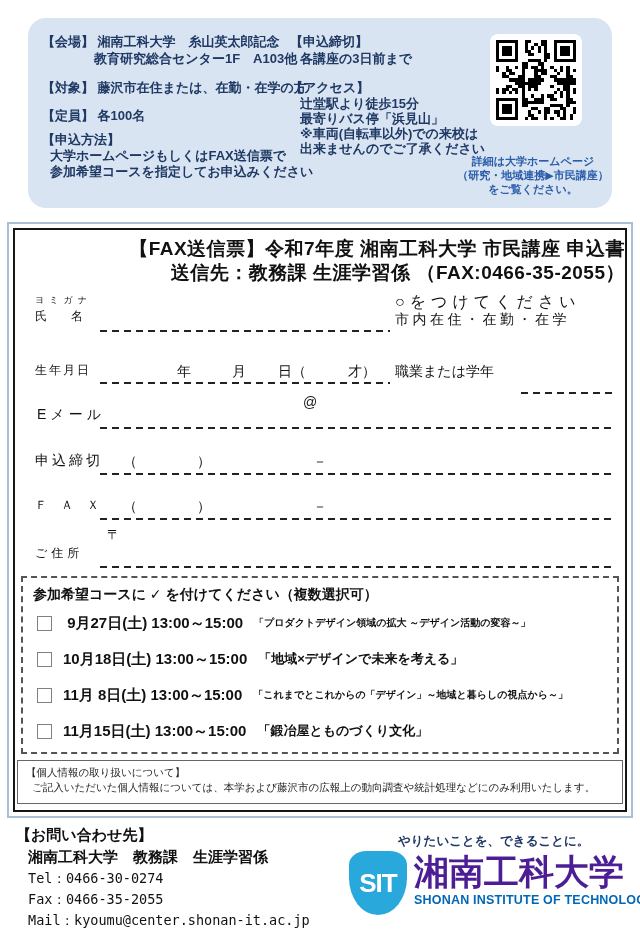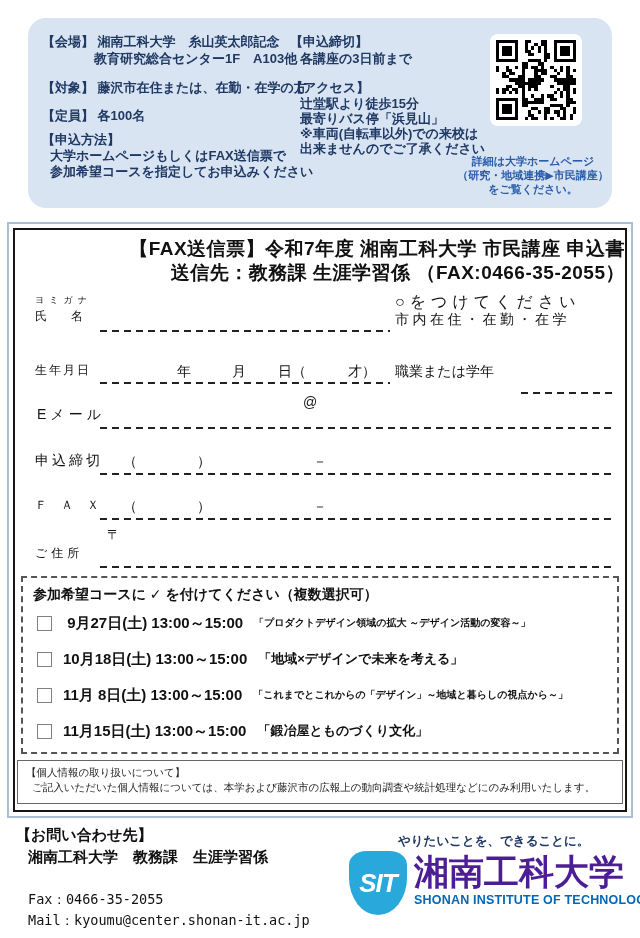--- a/index.html
+++ b/index.html
@@ -70,21 +70,21 @@
   .contact-heading { font-size:15px; font-weight:bold; }
   .contact-org { font-size:15px; font-weight:bold; }
   .contact-line { font-family:"DejaVu Sans Mono","Liberation Mono",monospace; font-size:13.5px; }
   .tagline { color:#1f3864; font-size:12.5px; font-weight:bold; }
   .logo-mark {
     position:absolute; left:349px; top:851px; width:58px; height:64px;
     background:#29a8dc; border-radius:30% 30% 50% 50% / 22% 22% 58% 58%;
     display:flex; align-items:center; justify-content:center;
   }
   .logo-mark span { color:#fff; font-size:26px; font-weight:bold;
-    font-style:italic; letter-spacing:-1px; }
+    letter-spacing:-1px; }
   .logo-ja { color:#4c1d95; font-size:35px; font-weight:bold; letter-spacing:0px; }
   .logo-en { color:#0068b7; font-size:12.5px; font-weight:bold; letter-spacing:0.2px; }
 </style>
 </head>
 <body>
 
 <div class="page">
 
   <div class="info-box">
     <div class="abs" style="left:14px;top:16px">【会場】 湘南工科大学　糸山英太郎記念</div>
@@ -374,20 +374,21 @@
       <div class="privacy-box">
         <div>【個人情報の取り扱いについて】</div>
         <div style="padding-left:6px">ご記入いただいた個人情報については、本学および藤沢市の広報上の動向調査や統計処理などにのみ利用いたします。</div>
       </div>
 
     </div>
   </div>
 
   <div class="abs contact-org" style="left:28px;top:848px">湘南工科大学　教務課　生涯学習係</div>
   <div class="abs contact-heading" style="left:16px;top:826px">【お問い合わせ先】</div>
+  <div class="abs contact-line" style="left:28px;top:870px">Tel：0466-30-0274</div>
   <div class="abs contact-line" style="left:28px;top:891px">Fax：0466-35-2055</div>
   <div class="abs contact-line" style="left:28px;top:912px">Mail：kyoumu@center.shonan-it.ac.jp</div>
 
   <div class="abs tagline" style="left:398px;top:833px">やりたいことを、できることに。</div>
   <div class="logo-mark">
     <span>SIT</span>
   </div>
   <div class="abs logo-ja" style="left:414px;top:849px">湘南工科大学</div>
   <div class="abs logo-en" style="left:414px;top:893px">SHONAN INSTITUTE OF TECHNOLOGY</div>
 

